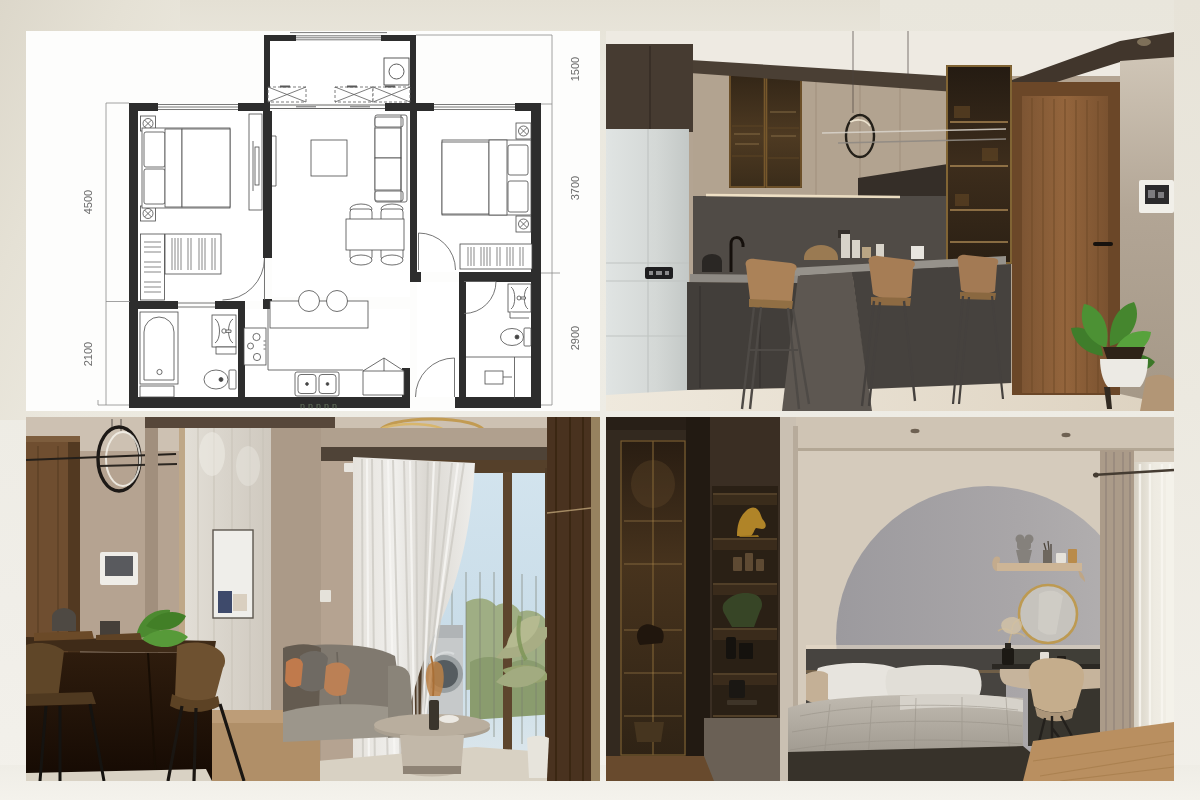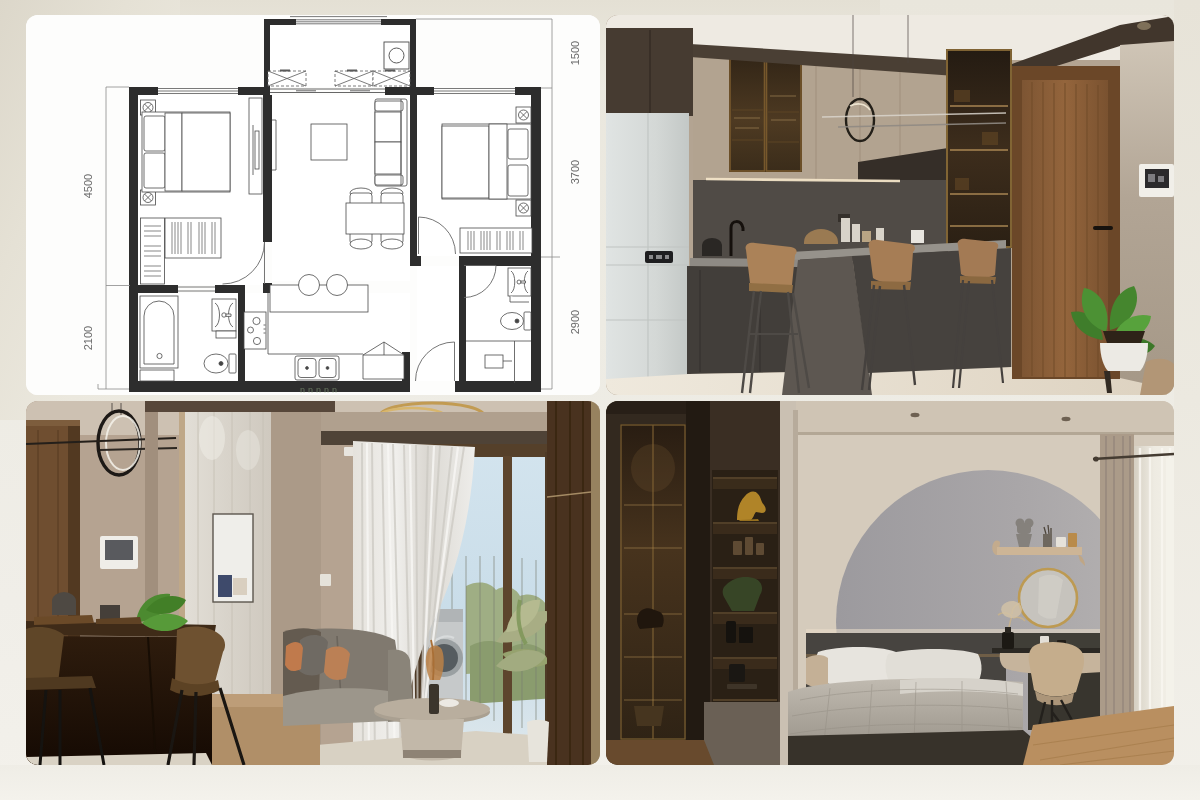--- a/index.html
+++ b/index.html
@@ -1,18 +1,18 @@
 <!DOCTYPE html>
 <html><head>
 <meta charset="utf-8">
 <style>
   html,body{margin:0;padding:0;width:1200px;height:800px;overflow:hidden;
     font-family:"Liberation Sans", sans-serif;background:#ecebe4;}
   .stage{position:absolute;left:0;top:0;width:1200px;height:800px;}
-  .card{position:absolute;border-radius:12px;overflow:hidden;}
+  .card{position:absolute;border-radius:0;overflow:hidden;margin-top:16px;}
   .card svg{display:block;}
 </style>
 </head>
 <body>
 <div class="stage">
 
   <div style="position:absolute;left:0;top:0;width:1200px;height:800px;
     background:linear-gradient(180deg,#e9e6dc 0%,#edebe3 40%,#f0eee8 75%,#f3f1eb 100%);"></div>
 
   <div style="position:absolute;left:0;top:0;width:230px;height:420px;

